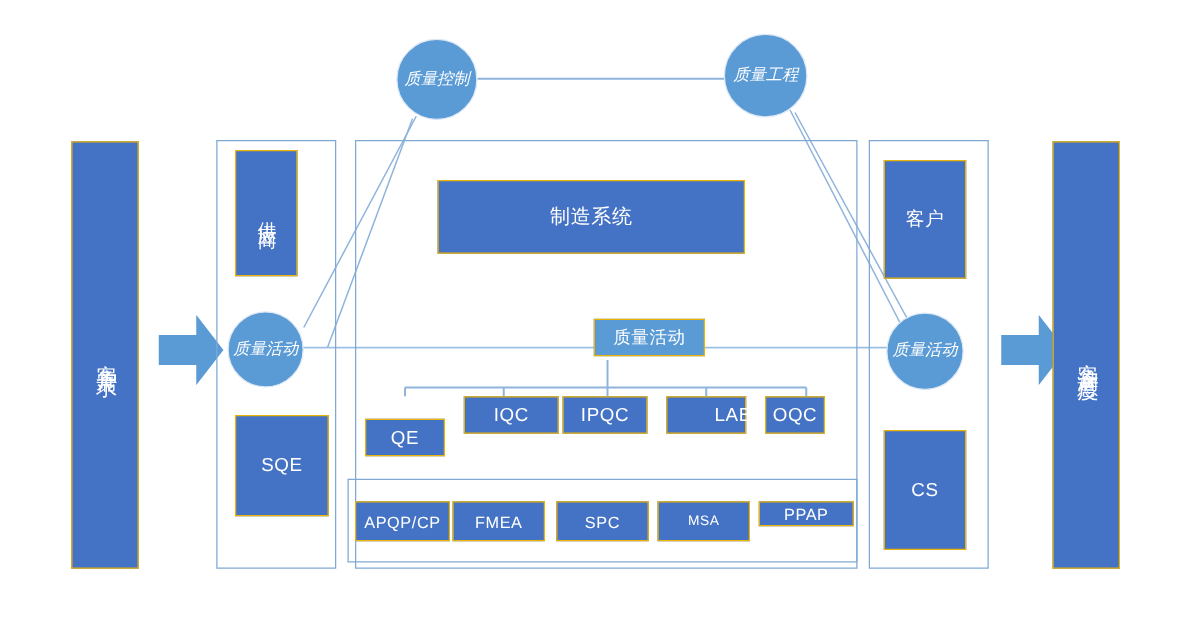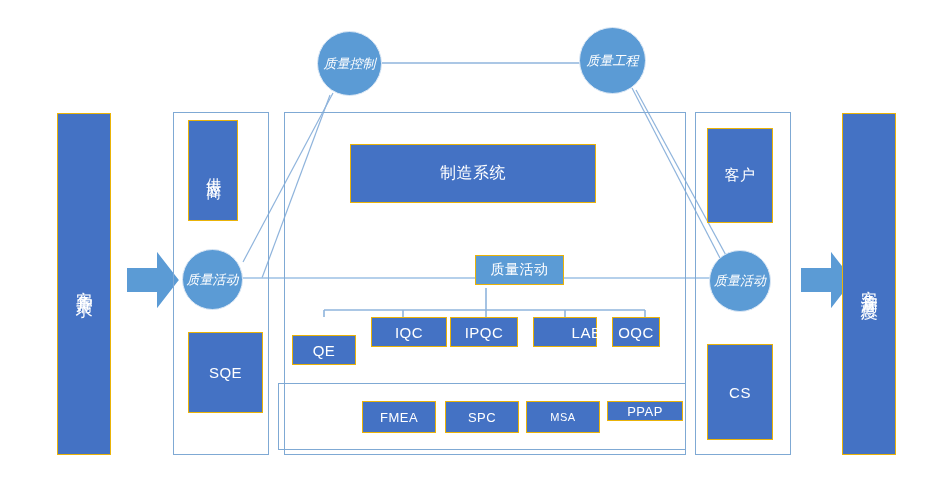--- a/index.html
+++ b/index.html
@@ -112,20 +112,21 @@
 
   <div class="box light cjk" style="left:442px;top:255px;width:89px;height:30px;font-size:14px;margin-left:33px;">质量活动</div>
 
   <div class="box" style="left:292px;top:317px;width:64px;height:30px;font-size:15px;margin-top:18px;">QE</div>
   <div class="box" style="left:371px;top:317px;width:76px;height:30px;font-size:15px;">IQC</div>
   <div class="box" style="left:450px;top:317px;width:68px;height:30px;font-size:15px;">IPQC</div>
   <div class="box" style="left:533px;top:317px;width:64px;height:30px;font-size:15px;padding-left:43px;">LAB</div>
   <div class="box" style="left:612px;top:317px;width:48px;height:30px;font-size:15px;">OQC</div>
 
   <div class="panel" style="left:278px;top:383px;width:408px;height:67px;"></div>
+  <div class="box" style="left:284px;top:401px;width:76px;height:32px;font-size:13px;">APQP/CP</div>
   <div class="box" style="left:362px;top:401px;width:74px;height:32px;font-size:13px;">FMEA</div>
   <div class="box" style="left:445px;top:401px;width:74px;height:32px;font-size:13px;">SPC</div>
   <div class="box" style="left:526px;top:401px;width:74px;height:32px;font-size:11px;">MSA</div>
   <div class="box" style="left:607px;top:401px;width:76px;height:20px;font-size:13px;">PPAP</div>
 
   <div class="panel" style="left:695px;top:112px;width:96px;height:343px;"></div>
   <div class="box cjk" style="left:707px;top:128px;width:66px;height:95px;font-size:15px;">客户</div>
   <div class="circle cjk" style="left:709px;top:250px;width:62px;height:62px;">
     <span>质量</span>
     <span>活动</span>

